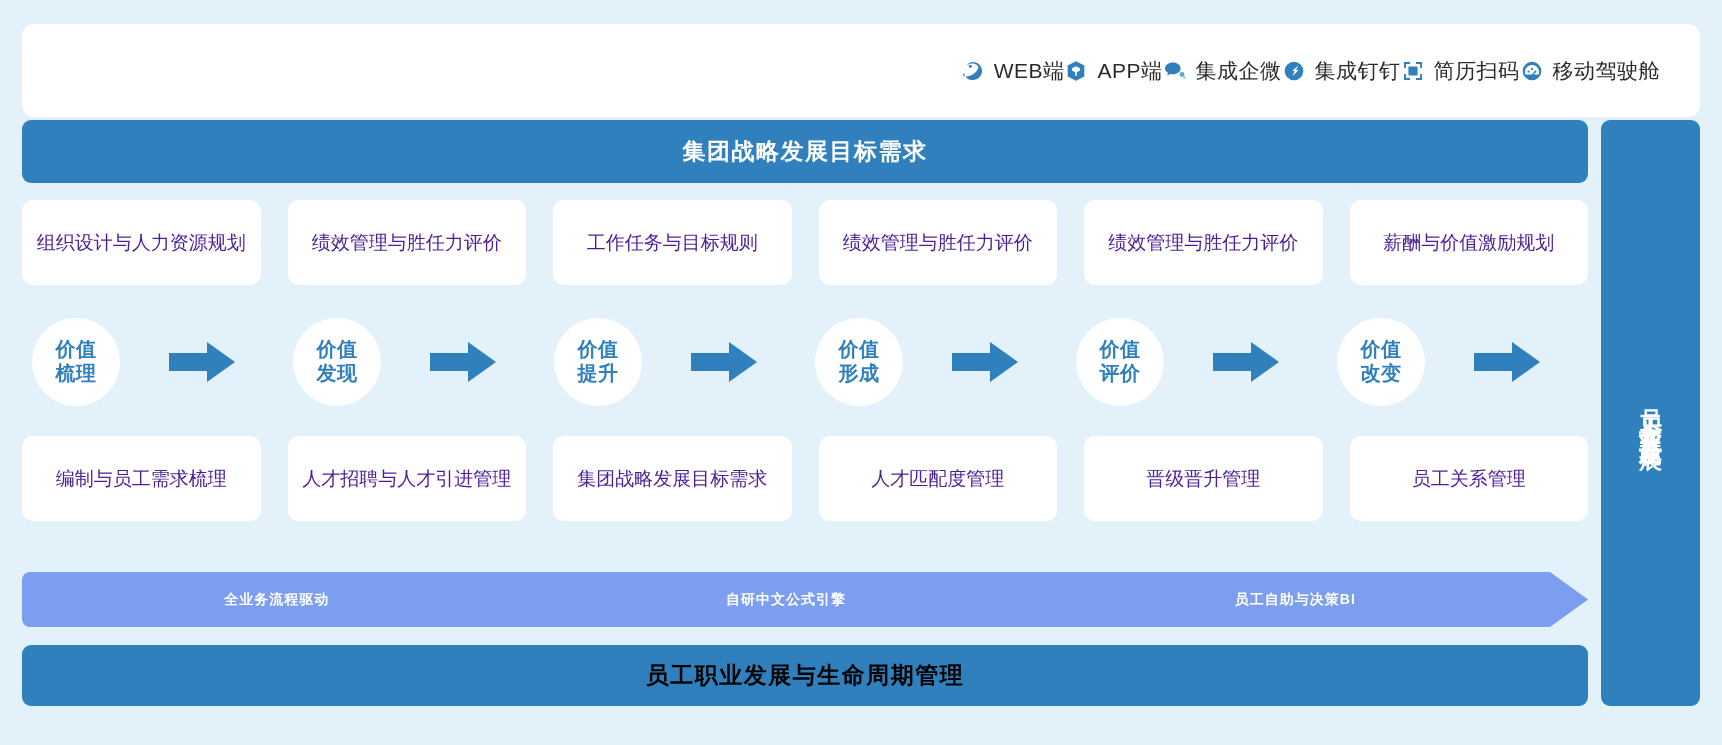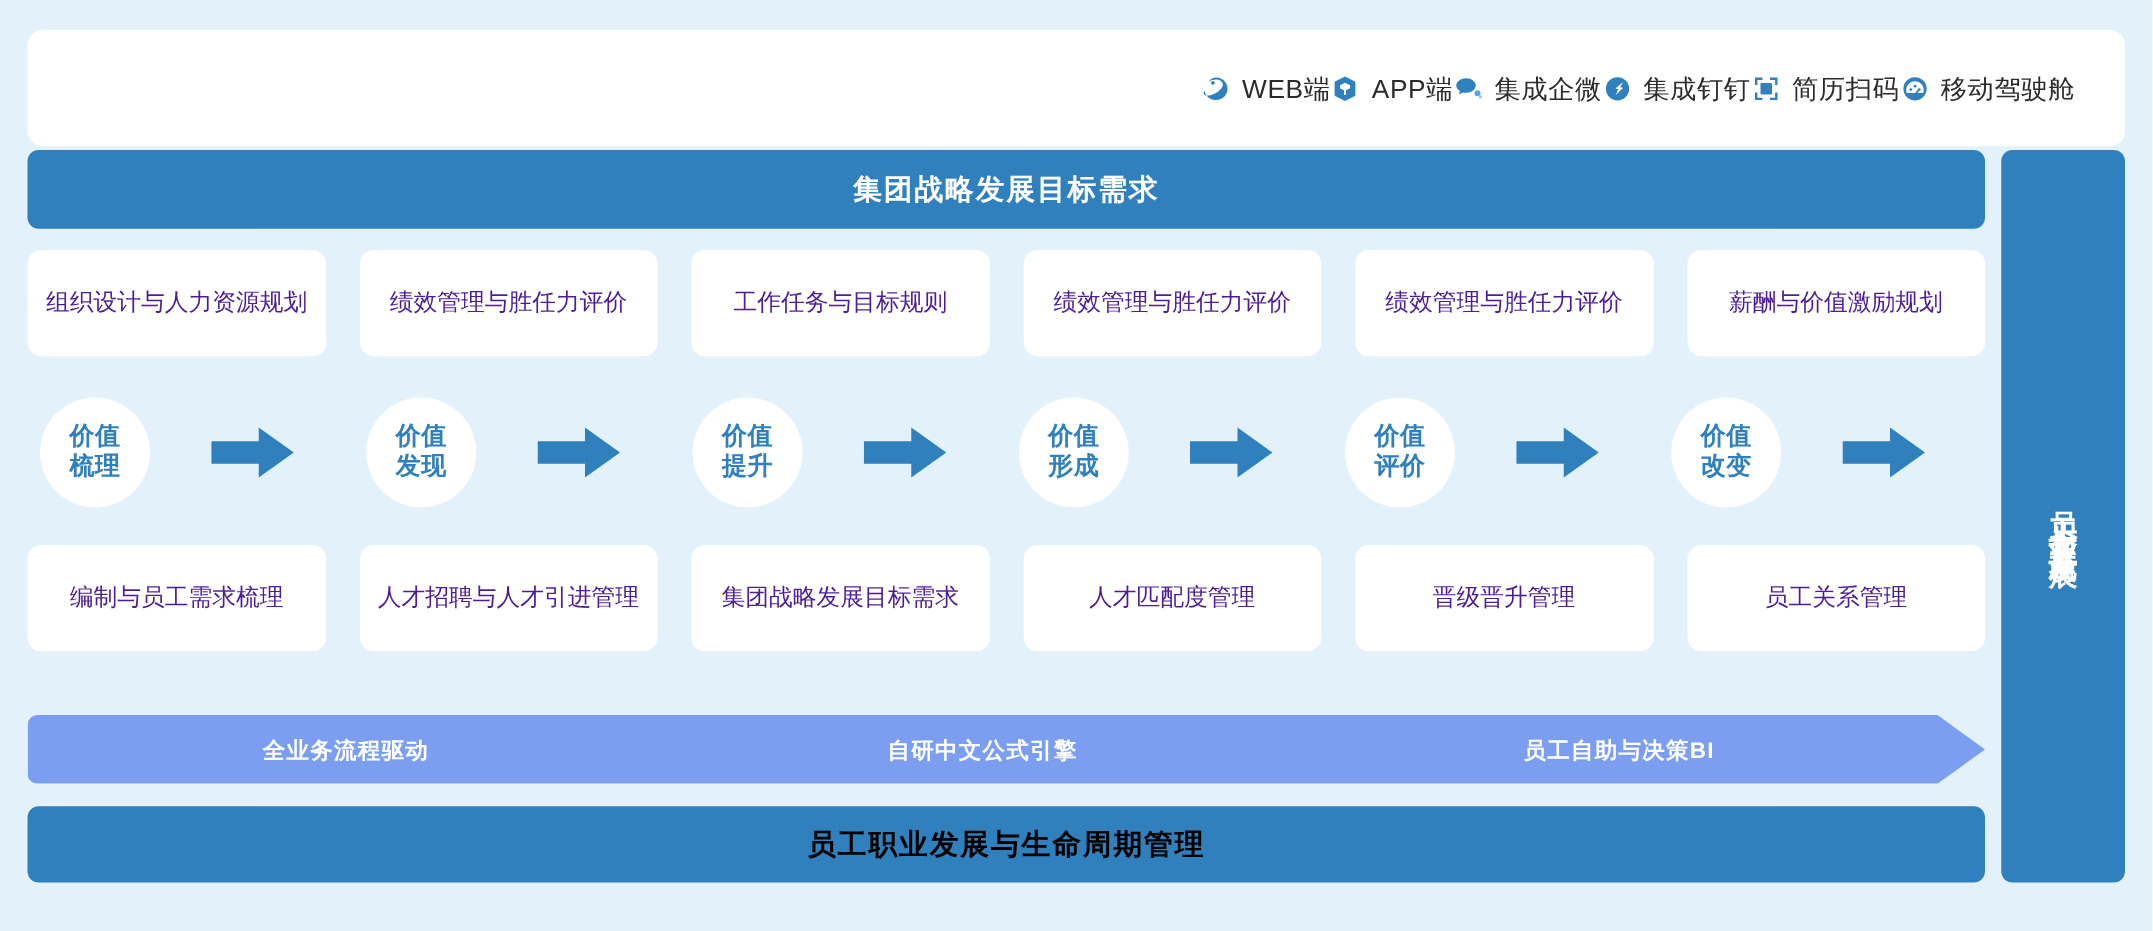--- a/index.html
+++ b/index.html
@@ -175,21 +175,21 @@
     position: absolute;
     inset: 0;
     display: flex;
     align-items: center;
     padding-right: 38px;
   }
   .banner-seg {
     flex: 1 1 0;
     text-align: center;
     color: #ffffff;
-    font-size: 18px;
+    font-size: 14px;
     font-weight: bold;
     letter-spacing: 1px;
   }
 
   
   .bottom-bar {
     position: absolute;
     left: 22px;
     top: 645px;
     width: 1566px;

